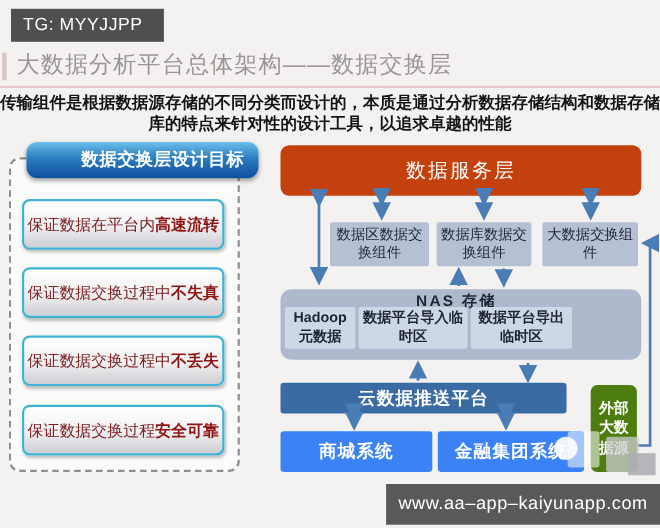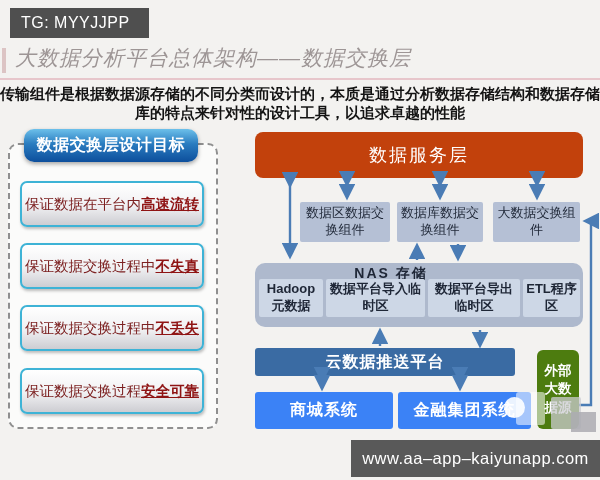--- a/index.html
+++ b/index.html
@@ -3,48 +3,48 @@
 <meta charset="utf-8">
 <style>
   html,body{margin:0;padding:0;}
   body{font-family:"Liberation Sans","DejaVu Sans",sans-serif;}
   .page{position:relative;width:600px;height:480px;background:#f3f2f0;overflow:hidden;}
 
   .badge{position:absolute;left:10px;top:8px;width:128px;height:30px;background:#4f4f4f;color:#ffffff;
     font-size:16px;line-height:30px;padding-left:11px;letter-spacing:.5px;}
 
   .title-tick{position:absolute;left:2px;top:48px;width:4px;height:25px;background:#dcc4c4;}
-  .title{position:absolute;left:15px;top:44px;margin:0;font-size:21px;font-weight:400;color:#9d9595;letter-spacing:1px;font-style:italic;}
+  .title{position:absolute;left:15px;top:44px;margin:0;font-size:21px;font-weight:400;color:#9d9595;letter-spacing:1px;}
   .title-rule{position:absolute;left:0;top:78px;width:600px;height:2px;background:#e7c6cb;}
 
   .intro{position:absolute;left:0;top:84px;width:600px;margin:0;text-align:center;font-size:15px;font-weight:700;
     color:#141414;line-height:19px;}
 
   .goals{position:absolute;left:8px;top:143px;width:206px;height:282px;border:2px dashed #8f8f8f;border-radius:10px;background:#fbfbfa;}
   .goals-header{position:absolute;left:24px;top:129px;width:174px;height:33px;border-radius:10px;
     background:linear-gradient(180deg,#6cc0ea 0%,#2a7cc0 45%,#0d4f9c 100%);
     color:#ffffff;font-size:16px;font-weight:700;display:flex;align-items:center;justify-content:center;
-    box-shadow:0 2px 4px rgba(0,0,0,.35);letter-spacing:.5px;}
+    box-shadow:0 2px 4px rgba(0,0,0,.35);letter-spacing:.5px;padding-left:37px;}
   .goal{position:absolute;left:20px;width:180px;height:42px;border:2px solid #3eb3d6;border-radius:7px;
     background:linear-gradient(180deg,#ffffff 0%,#f0f0f2 55%,#cdcdd2 100%);
     box-shadow:1px 2px 3px rgba(0,0,0,.25);
     display:flex;align-items:center;justify-content:center;font-size:14.5px;color:#7c2020;white-space:nowrap;}
-  .goal b{color:#8f1414;font-weight:700;text-decoration:underline;}
+  .goal b{color:#8f1414;font-weight:700;}
 
   .service-bar{position:absolute;left:255px;top:132px;width:328px;height:46px;background:#c2410c;border-radius:8px;
     color:#ffffff;font-size:18px;letter-spacing:2px;display:flex;align-items:center;justify-content:center;}
   .comp{position:absolute;top:202px;height:40px;background:#b5c0d5;border-radius:2px;color:#1e2636;
     font-size:13px;font-weight:400;display:flex;align-items:center;justify-content:center;text-align:center;line-height:1.3;padding:0 2px;box-sizing:border-box;}
   .comp1{left:300px;width:90px;}
   .comp2{left:397px;width:86px;}
   .comp3{left:493px;width:87px;}
 
   .nas{position:absolute;left:255px;top:263px;width:328px;height:64px;background:#aeb9cd;border-radius:10px;}
   .nas-title{position:absolute;left:255px;top:264px;width:272px;height:20px;color:#1e2636;font-size:14px;font-weight:700;
-    display:flex;align-items:center;justify-content:center;letter-spacing:2px;}
+    display:flex;align-items:center;justify-content:center;letter-spacing:2px;padding-left:24px;}
   .nas-cell{position:absolute;top:279px;height:38px;background:#cdd7e6;border-radius:2px;color:#1e2636;
     font-size:13px;font-weight:700;display:flex;align-items:center;justify-content:center;text-align:center;line-height:1.3;padding:0 2px;box-sizing:border-box;}
   .cell1{left:259px;width:64px;}
   .cell2{left:326px;width:99px;}
   .cell3{left:428px;width:92px;}
   .cell4{left:523px;width:57px;}
 
   .push-bar{position:absolute;left:255px;top:348px;width:260px;height:28px;background:#3a6ba3;border-radius:3px;
     color:#ffffff;font-size:16px;font-weight:700;display:flex;align-items:center;justify-content:center;letter-spacing:1px;}
   .sys{position:absolute;top:392px;height:37px;background:#3b82f6;border-radius:3px;color:#ffffff;
@@ -103,21 +103,20 @@
 
   <div class="comp comp1">数据区数据交换组件</div>
   <div class="comp comp2">数据库数据交换组件</div>
   <div class="comp comp3">大数据交换组件</div>
 
   <div class="nas"></div>
   <div class="nas-title">NAS 存储</div>
   <div class="nas-cell cell1">Hadoop 元数据</div>
   <div class="nas-cell cell2">数据平台导入临时区</div>
   <div class="nas-cell cell3">数据平台导出临时区</div>
-  <div class="nas-cell cell4">ETL程序区</div>
 
   <div class="push-bar">云数据推送平台</div>
 
   <div class="sys sys1">商城系统</div>
   <div class="sys sys2">金融集团系统</div>
   <div class="ext">外部大数据源</div>
 
   <svg class="arrows" viewBox="0 0 600 480" xmlns="http://www.w3.org/2000/svg">
     <defs>
       <marker id="ah" markerWidth="7" markerHeight="7" refX="5.5" refY="3.5" orient="auto">

